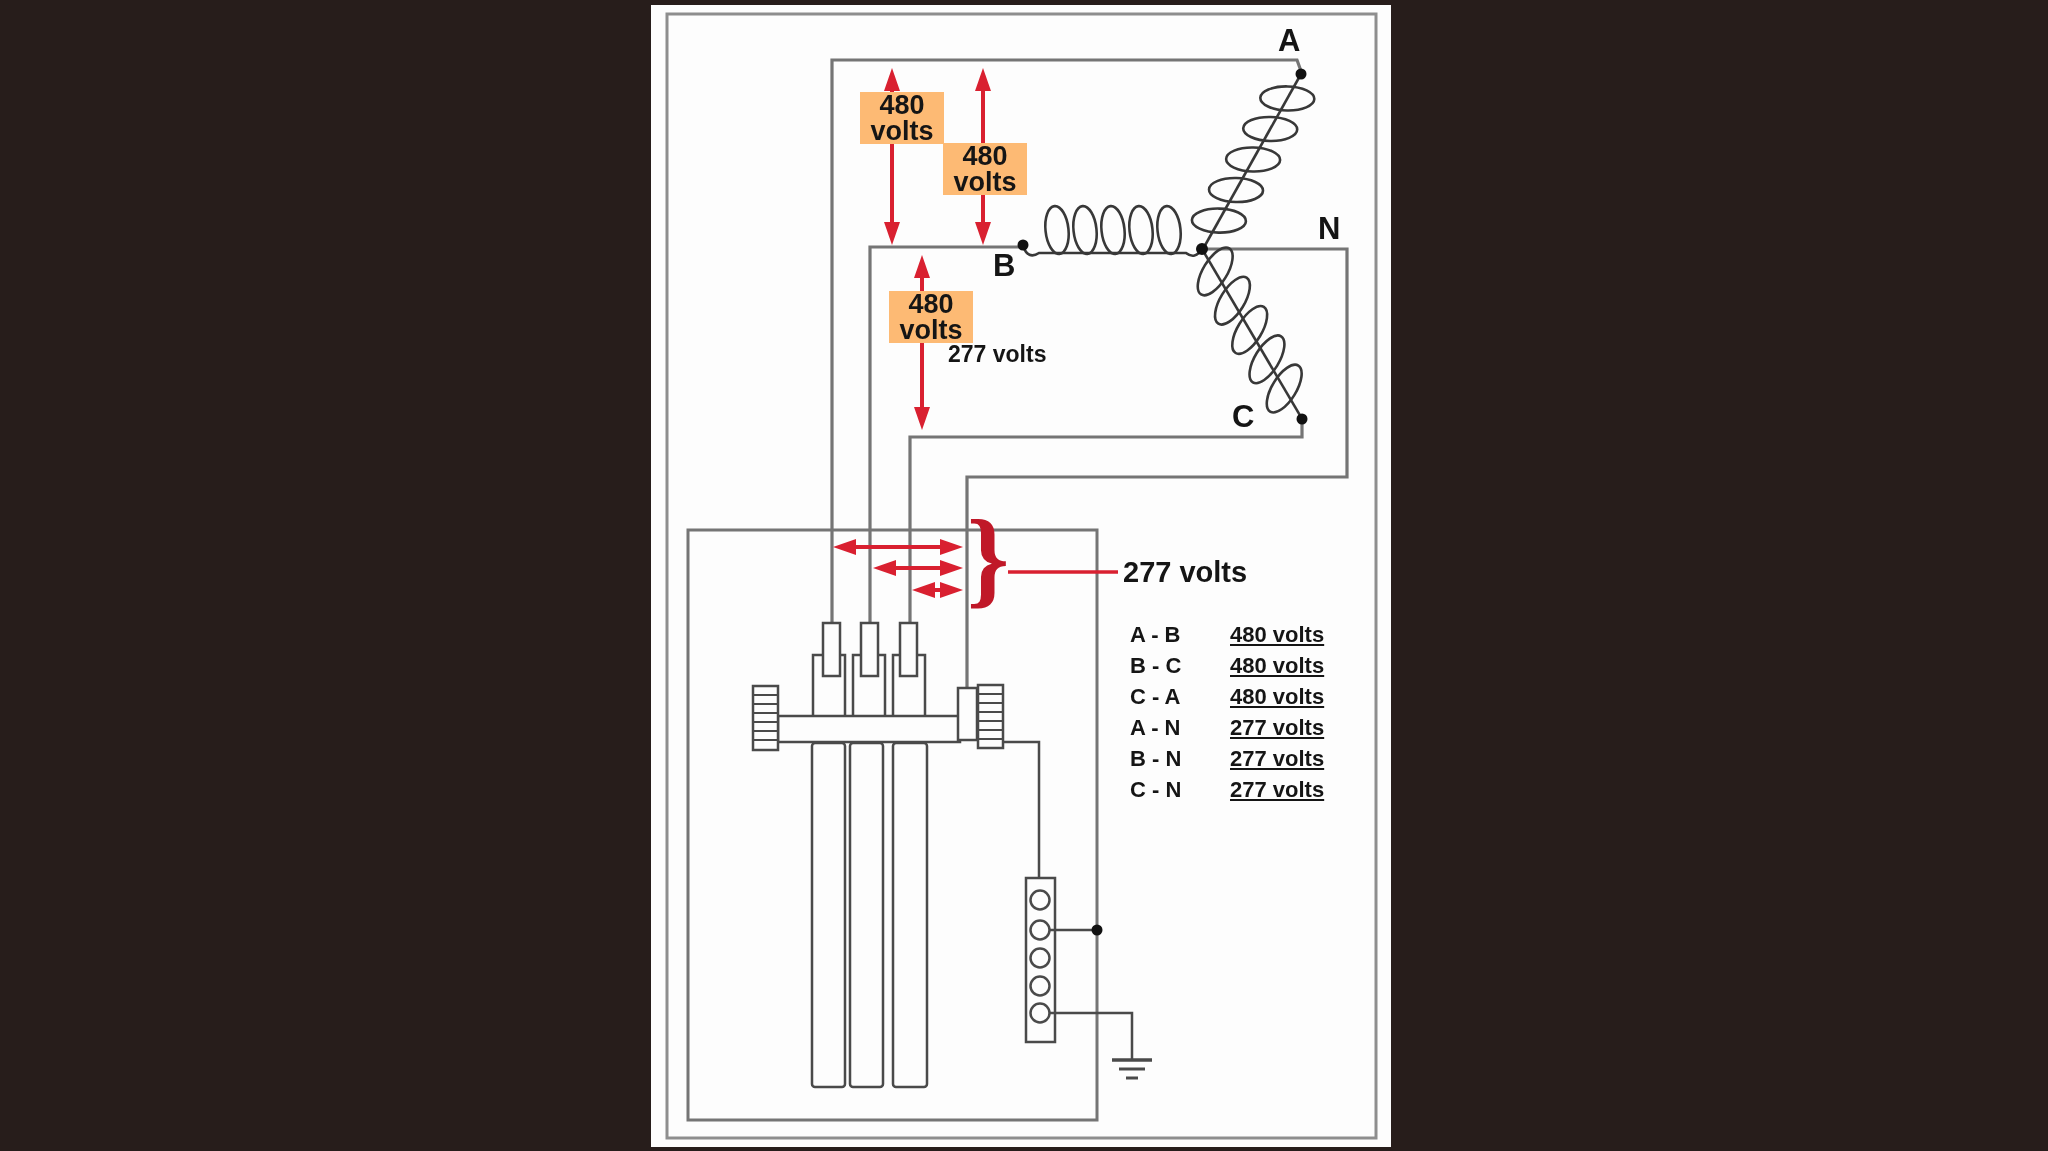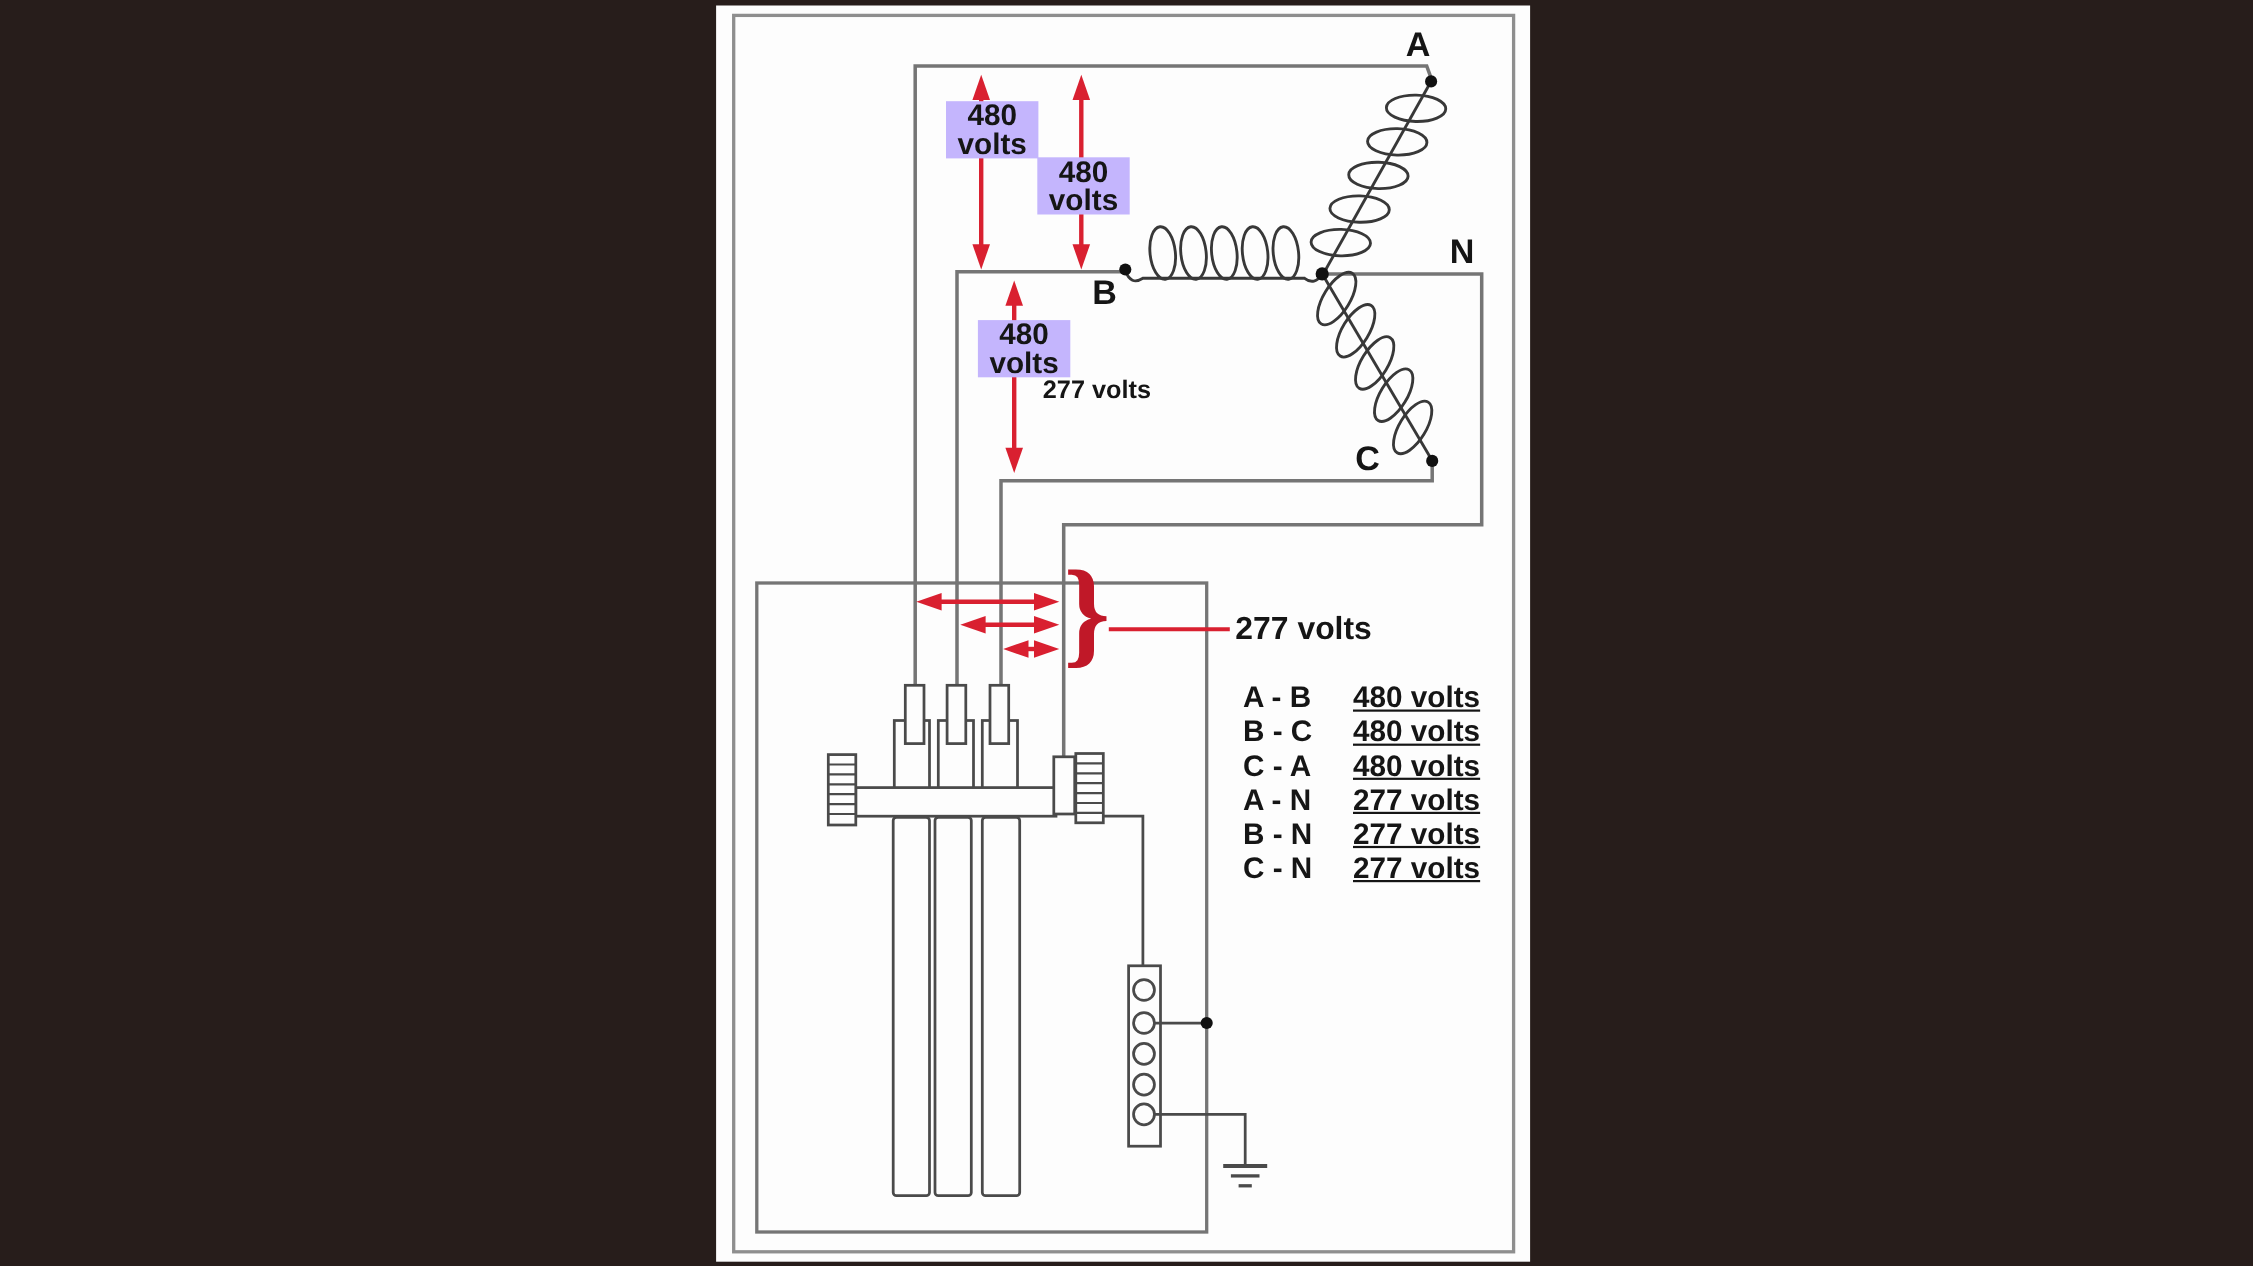--- a/index.html
+++ b/index.html
@@ -1,30 +1,30 @@
 <!DOCTYPE html>
 <html><head>
 <meta charset="utf-8">
 <style>
   html,body{margin:0;padding:0;background:#271d1b;}
   #stage{position:relative;width:2048px;height:1151px;background:#271d1b;overflow:hidden;
          font-family:"Liberation Sans",sans-serif;}
   #paper{position:absolute;left:651px;top:5px;width:740px;height:1142px;background:#fdfdfd;}
   #linework{position:absolute;left:0;top:0;width:2048px;height:1151px;}
   .txt{position:absolute;color:#151515;font-weight:bold;white-space:nowrap;}
-  .vlabel{width:84px;text-align:center;font-size:27px;line-height:26px;background:#c4b5fd;}
+  .vlabel{width:84px;text-align:center;font-size:27px;line-height:26px;background:#fdba74;}
   .vlabel span{display:block;}
   .phase{font-size:31px;line-height:31px;}
   .winding{font-size:23px;line-height:23px;}
   .callout{font-size:29px;line-height:30px;}
   .brace{position:absolute;left:956px;top:503px;width:64px;height:116px;
          color:#c01828;font-family:"Liberation Serif",serif;font-weight:bold;
          font-size:108px;line-height:110px;text-align:center;}
   #vtable{position:absolute;left:1130px;top:619px;}
-  .trow{display:flex;height:31px;line-height:31px;font-size:27px;font-weight:bold;color:#151515;}
+  .trow{display:flex;height:31px;line-height:31px;font-size:22px;font-weight:bold;color:#151515;}
   .trow .pair{width:100px;}
   .trow .val{width:150px;text-decoration:underline;}
 </style>
 </head>
 <body>
 
 <div id="stage">
   <div id="paper"></div>
 
   <svg id="linework" viewBox="0 0 2048 1151" xmlns="http://www.w3.org/2000/svg">

